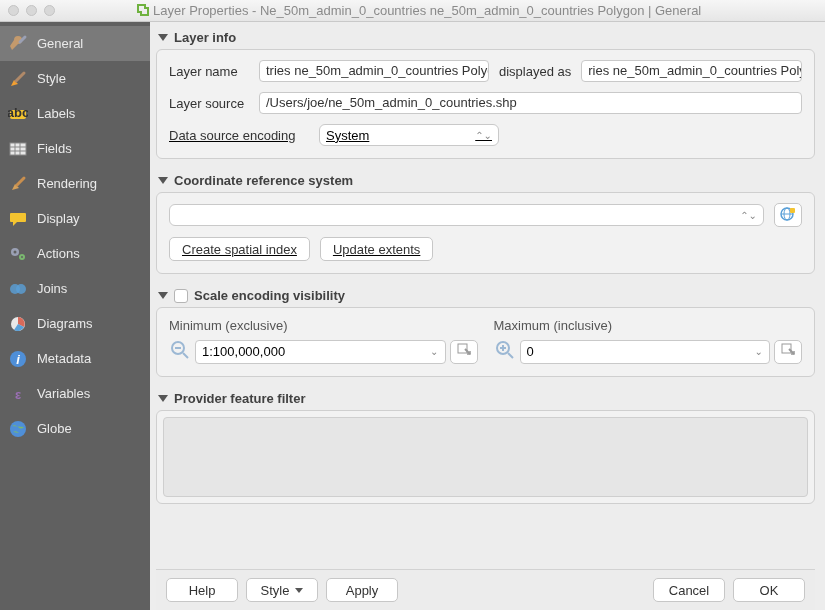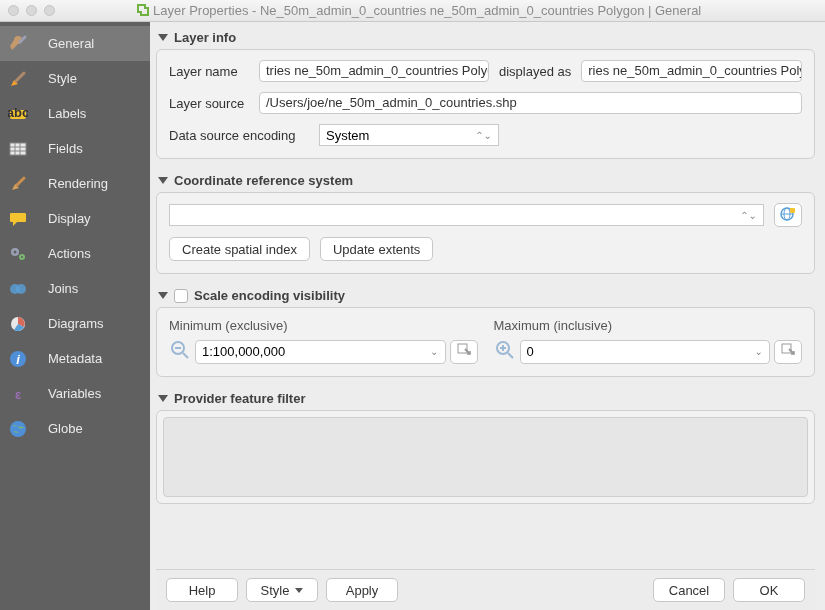--- a/index.html
+++ b/index.html
@@ -5,34 +5,34 @@
   * { box-sizing: border-box; font-family: -apple-system, "Helvetica Neue", Arial, sans-serif; font-size: 13px; }
   body { margin: 0; width: 825px; height: 610px; background: #ececec; overflow: hidden; }
   .window { display: flex; flex-direction: column; height: 100%; }
   .titlebar { display: flex; align-items: center; height: 22px; background: linear-gradient(#f6f6f6,#e6e6e6); border-bottom: 1px solid #c9c9c9; padding: 0 8px; color: #777; }
   .traffic { display: flex; gap: 7px; margin-right: 80px; }
   .dot { width: 11px; height: 11px; border-radius: 50%; background: #d8d8d8; border: 1px solid #c4c4c4; }
   .titlebar .qgis-icon { margin-right: 4px; }
   .titlebar-title { color: #8a8a8a; white-space: nowrap; }
   .body { display: flex; flex: 1; min-height: 0; }
   .sidebar { width: 150px; background: #606060; color: #eaeaea; padding-top: 4px; }
-  .sidebar-item { display: flex; align-items: center; gap: 20px; padding: 6px 10px 6px 8px; cursor: pointer; height: 35px; }
+  .sidebar-item { display: flex; align-items: center; gap: 9px; padding: 6px 10px 6px 8px; cursor: pointer; height: 35px; }
   .sidebar-item.active { background: #7a7a7a; }
   .sb-icon { width: 20px; height: 20px; display: inline-flex; align-items: flex-end; justify-content: center; }
   .main { flex: 1; background: #ededed; padding: 4px 10px 0 6px; overflow: hidden; display: flex; flex-direction: column; gap: 32px; }
   .main-scroll { flex: 1; overflow: hidden; }
   .section-head { display: flex; align-items: center; gap: 6px; font-weight: 600; color: #414141; padding: 4px 0 4px 2px; }
   .tri { width: 0; height: 0; border-left: 5px solid transparent; border-right: 5px solid transparent; border-top: 7px solid #555; }
   .panel { background: #f2f2f2; border: 1px solid #cfcfcf; border-radius: 6px; padding: 10px 12px 12px 12px; margin-bottom: 10px; }
   .row { display: flex; align-items: center; gap: 10px; margin-bottom: 10px; }
-  .row:last-child { margin-bottom: 0; }
+  .row:last-child { margin-bottom: 0; text-decoration: underline; }
   .lbl { color: #333; min-width: 80px; }
   .txt { background: #fff; border: 1px solid #c9c9c9; border-radius: 4px; height: 22px; padding: 2px 6px; color: #333; overflow: hidden; white-space: nowrap; }
   .txt.flex { flex: 1; }
-  .select { display: flex; align-items: center; background: #fff; border: 1px solid #c9c9c9; border-radius: 0; height: 22px; padding: 2px 6px; gap: 6px; }
+  .select { display: flex; align-items: center; background: #fff; border: 1px solid #c9c9c9; border-radius: 6px; height: 22px; padding: 2px 6px; gap: 6px; }
   .select .caret { margin-left: auto; color: #888; font-size: 10px; }
   .btn { background: #fff; border: 1px solid #c7c7c7; border-radius: 5px; padding: 4px 12px; color: #333; cursor: pointer; height: 24px; display: inline-flex; align-items: center; }
   .iconbtn { width: 28px; height: 24px; background: #fff; border: 1px solid #c7c7c7; border-radius: 5px; display: inline-flex; align-items: center; justify-content: center; cursor: pointer; }
   .scale-row { display: flex; gap: 16px; }
   .scale-col { flex: 1; }
   .scale-label { color: #555; margin-bottom: 6px; }
   .scale-inputwrap { display: flex; align-items: center; gap: 4px; }
   .combo { flex: 1; background: #fff; border: 1px solid #c9c9c9; border-radius: 4px; height: 24px; display: flex; align-items: center; padding: 0 6px; }
   .combo .caret { margin-left: auto; color: #888; font-size: 10px; }
   .checkbox { width: 14px; height: 14px; border: 1px solid #b5b5b5; border-radius: 3px; background: #fff; }

